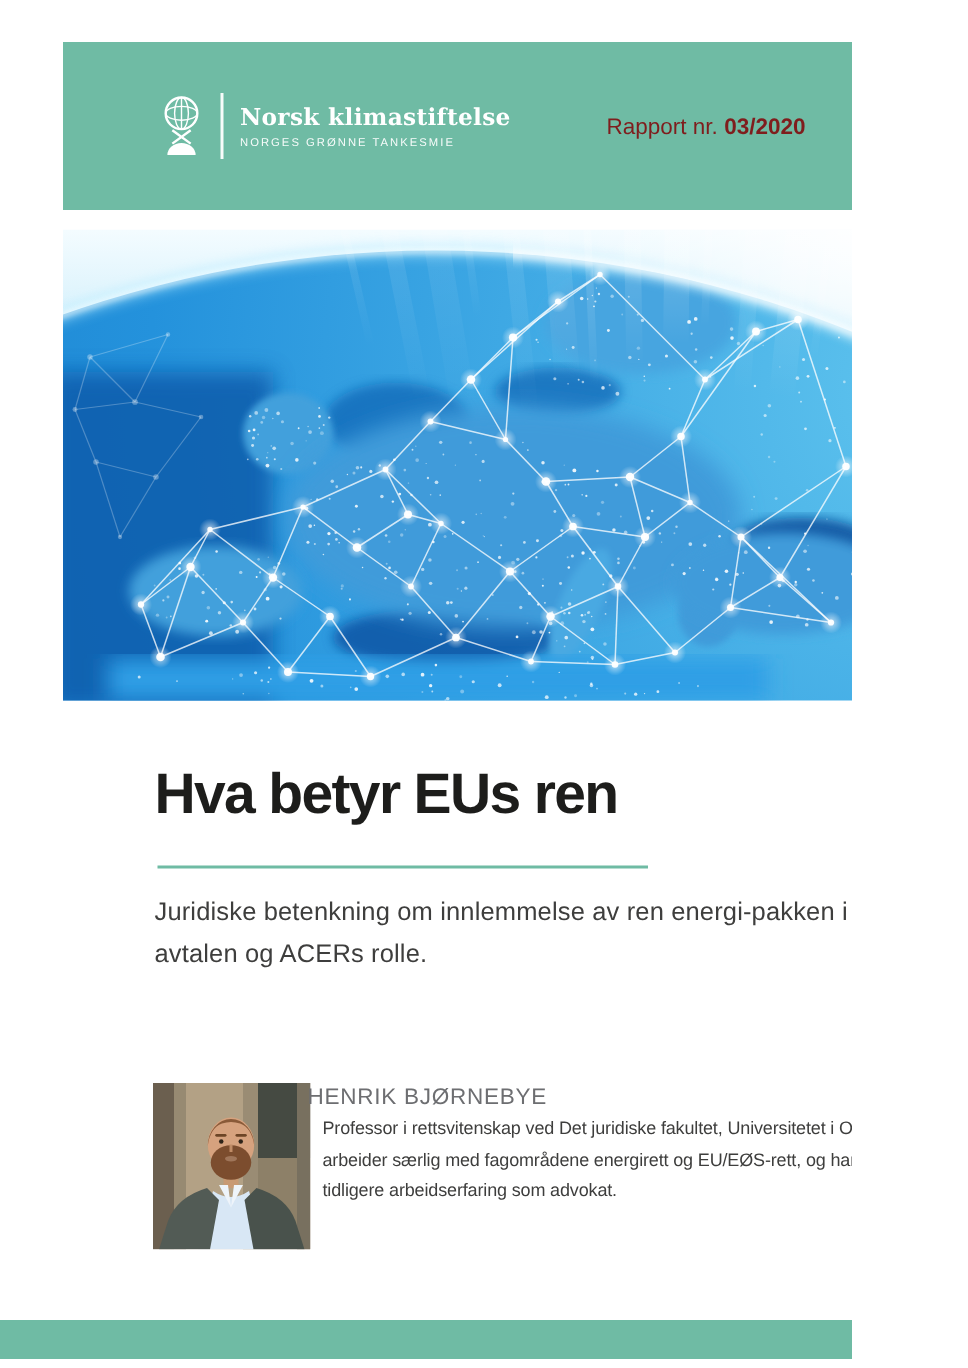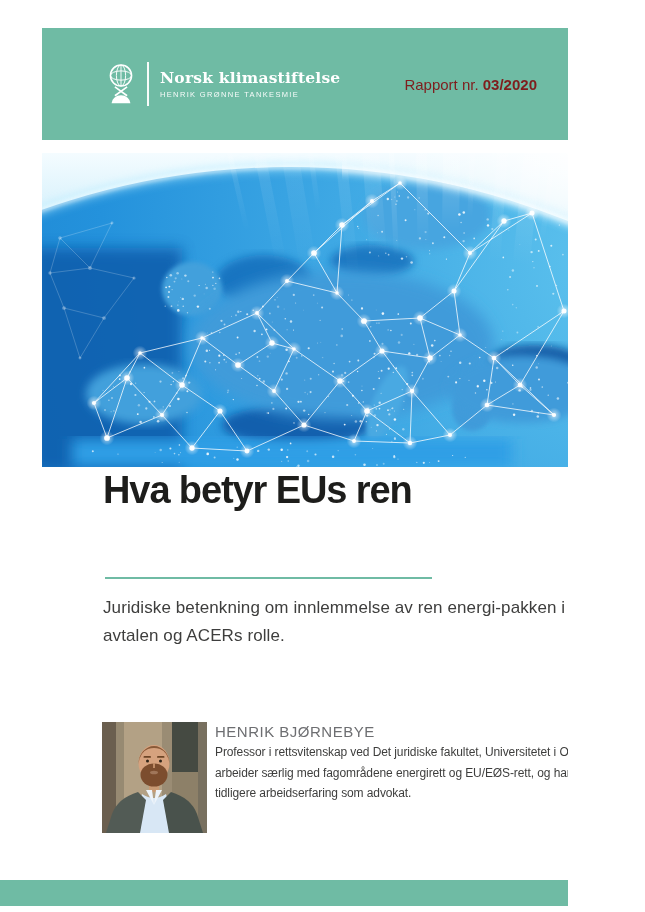--- a/index.html
+++ b/index.html
@@ -21,34 +21,34 @@
   .logo-tagline { font-size:7.5px; letter-spacing:1.35px; margin-top:4px; opacity:.95; }
   .report-ref { margin-left:auto; color:#7f1d1d; font-size:15px; white-space:nowrap; }
   .report-ref .num { font-weight:bold; }
 
   
   .cover-image { position:absolute; left:42px; top:153px; width:558px; height:314px; }
   .cover-image svg { display:block; }
 
   
   .page-title {
-    position:absolute; left:103px; top:468px; width:520px;
+    position:absolute; left:103px; top:508px; width:520px;
     font-size:38px; line-height:45px; font-weight:700; letter-spacing:-1.1px;
     color:var(--title-color,#1d1d1b);
   }
   .title-underline { position:absolute; left:105px; top:577px; width:327px; height:2px; background:var(--teal,#6fbba4); }
   .page-subtitle {
     position:absolute; left:103px; top:594px; width:520px;
     font-size:17px; line-height:27.5px; color:var(--body-color,#3e3e3d); letter-spacing:.1px;
   }
 
   
   .author-photo { position:absolute; left:102px; top:722px; width:105px; height:111px; overflow:hidden; }
   .author-name {
-    position:absolute; left:215px; top:723px;
+    position:absolute; left:205px; top:723px;
     font-size:15px; letter-spacing:.5px; color:var(--name-color,#6d6e71);
   }
   .author-bio {
     position:absolute; left:215px; top:742px; width:402px;
     font-size:12px; line-height:20.5px; letter-spacing:-.1px;
     color:var(--body-color,#3e3e3d);
   }
 
   
   .footer-band { position:absolute; left:0; top:880px; width:645px; height:26px; background:var(--teal,#6fbba4); }
@@ -66,21 +66,21 @@
           <ellipse cx="17" cy="13" rx="4.9" ry="11.2" stroke-width="1"></ellipse>
           <ellipse cx="17" cy="13" rx="11.2" ry="4.9" stroke-width="1"></ellipse>
           <line x1="17" y1="1.8" x2="17" y2="24.2" stroke-width="1"></line>
           <path d="M10.5,25 L23.5,34.5 M23.5,25 L10.5,34.5" stroke-width="1.7"></path>
         </g>
         <path d="M7,42.5 A10,8.5 0 0 1 27,42.5 Z" fill="#ffffff"></path>
       </svg>
       <div class="logo-sep"></div>
       <div class="logo-text">
         <div class="logo-title">Norsk klimastiftelse</div>
-        <div class="logo-tagline">HENRIK GRØNNE TANKESMIE</div>
+        <div class="logo-tagline">NORGES GRØNNE TANKESMIE</div>
       </div>
     </div>
     <div class="report-ref">
       <span>Rapport nr.</span>
       <span class="num">03/2020</span>
     </div>
   </div>
 
   <div class="cover-image">
     <svg id="earth-svg" width="558" height="314" viewBox="0 0 558 314">

